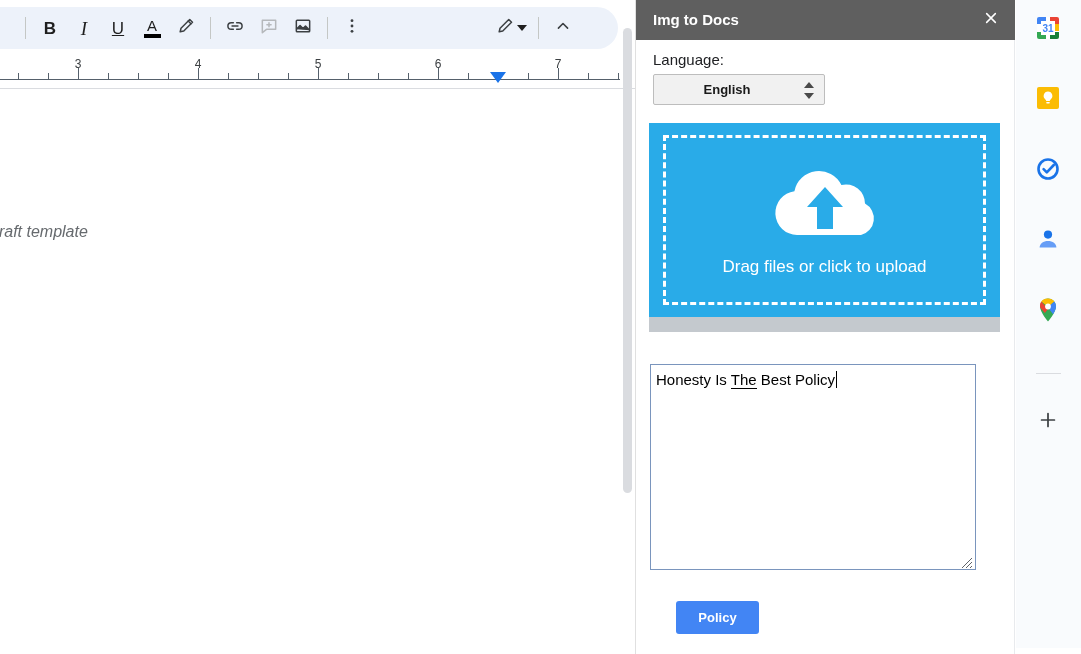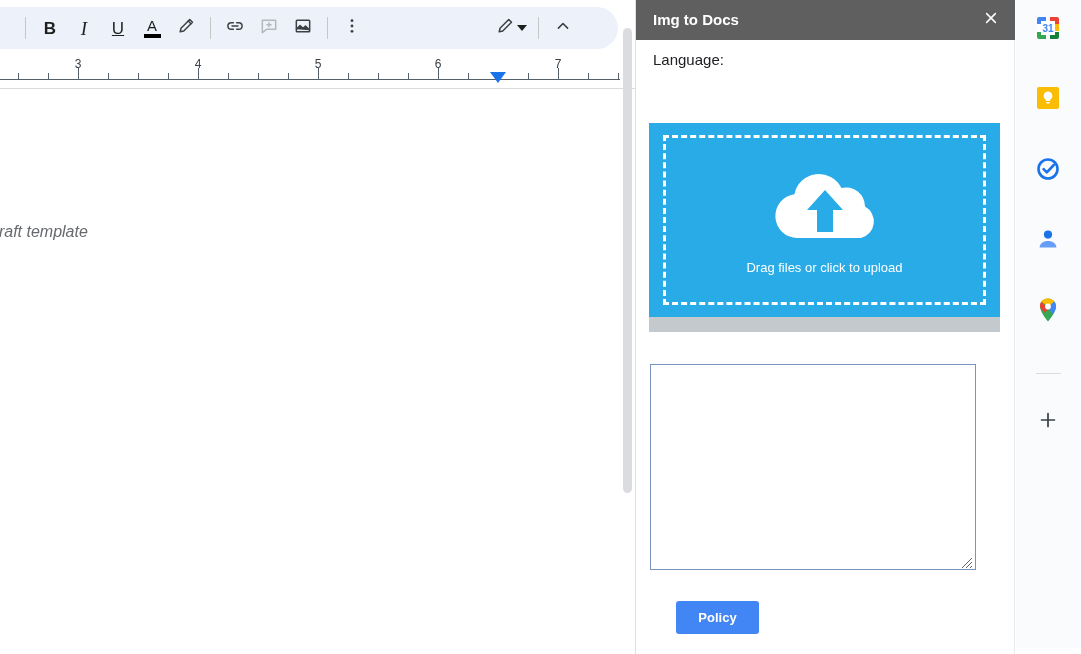--- a/index.html
+++ b/index.html
@@ -180,21 +180,21 @@
     width: 351px; height: 194px;
     background: #29abe8;
     cursor: pointer;
   }
   .dropzone-inner {
     position: absolute; left: 14px; top: 12px; right: 14px; bottom: 12px;
     border: 3px dashed #ffffff;
     display: flex; flex-direction: column; align-items: center; justify-content: center;
   }
   .dz-text {
-    font-size: 13px; color: #ffffff;
+    font-size: 17px; color: #ffffff;
     font-family: "Liberation Sans", sans-serif;
     margin-top: 10px;
   }
   .progressbar {
     position: absolute; left: 13px; top: 289px;
     width: 351px; height: 15px;
     background: #c4c9ce;
   }
 
   .ocr-textarea {
@@ -410,36 +410,46 @@
             <path d="M5.5 5.5 18.5 18.5M18.5 5.5 5.5 18.5"></path>
           </svg>
         </span>
       </div>
     </div>
 
     <div class="panel-body">
 
       <div class="lang-label">Language:</div>
 
+      <div class="lang-select">
+        <div class="lang-select-text">English</div>
+        <span class="stepper">
+          <i class="up"></i>
+          <i class="dn"></i>
+        </span>
+      </div>
 
       <div class="dropzone">
         <div class="dropzone-inner">
           <span>
             <svg width="112" height="80" viewBox="0 0 112 80">
               <path fill="#ffffff" d="M28 72a22 22 0 0 1-2.6-43.8A25 25 0 0 1 72.4 22 19 19 0 0 1 96 40.6 17 17 0 0 1 92 72z"></path>
               <path fill="#29abe8" d="M56 24 38 44h10v22h16V44h10z"></path>
             </svg>
           </span>
           <div class="dz-text">Drag files or click to upload</div>
         </div>
       </div>
 
       <div class="progressbar"></div>
 
       <div class="ocr-textarea">
+        <div class="ocr-text">
+          <span>Honesty Is </span><span class="misspell">The</span><span> Best Policy</span><span class="caret"></span>
+        </div>
         <span class="resize-grip">
           <svg width="12" height="12" viewBox="0 0 12 12" stroke="#5f6368" stroke-width="1">
             <path d="M11 1 1 11M11 5 5 11M11 9 9 11"></path>
           </svg>
         </span>
       </div>
 
       <button class="insert-btn">Policy</button>
     </div>
   </div>

